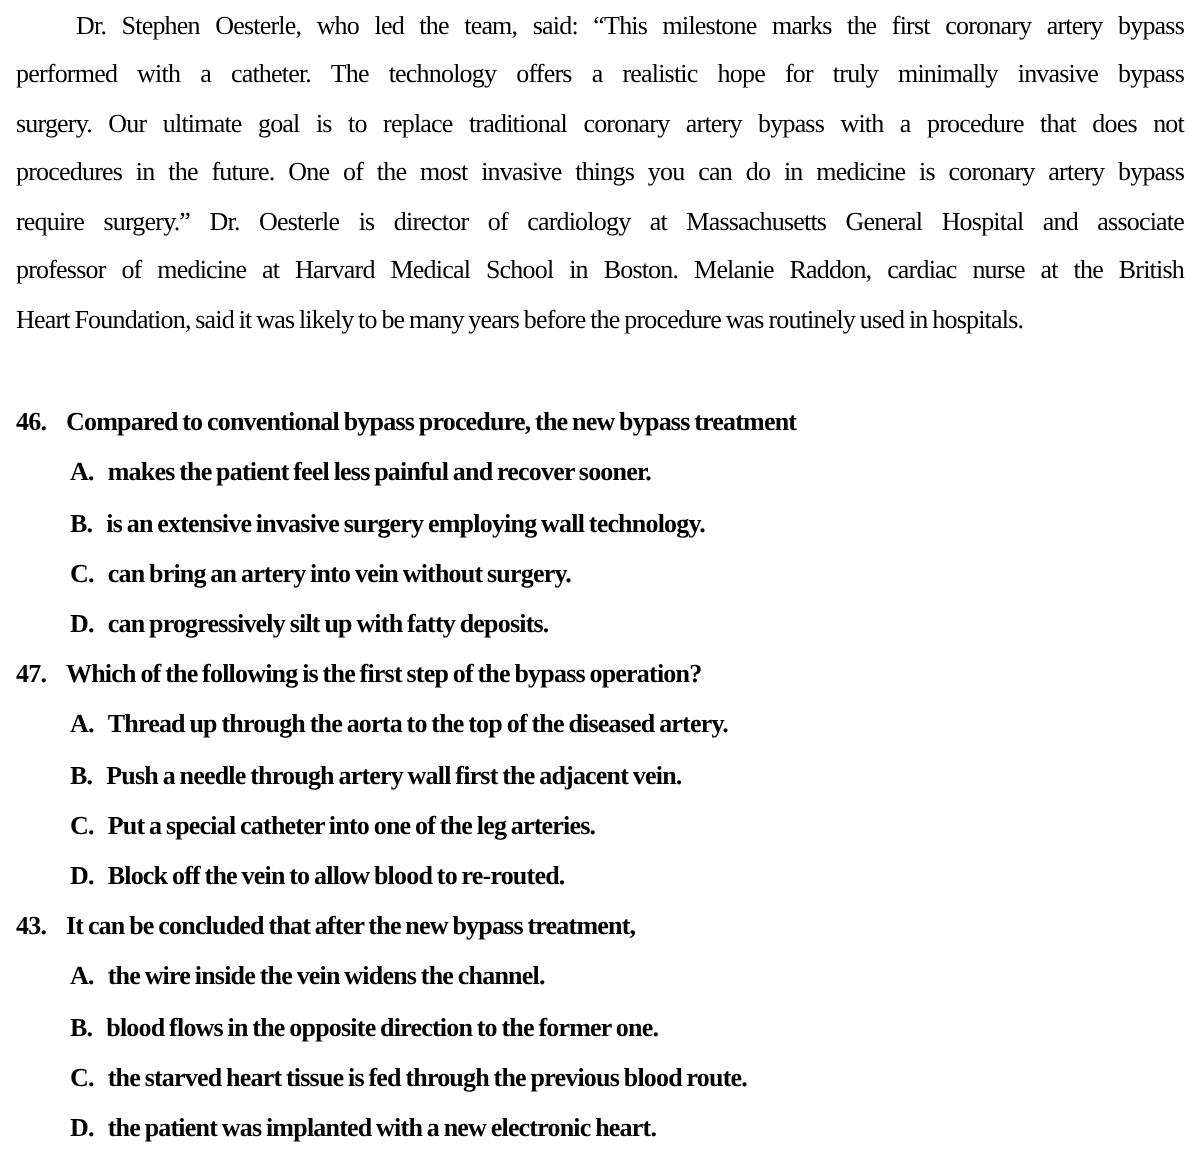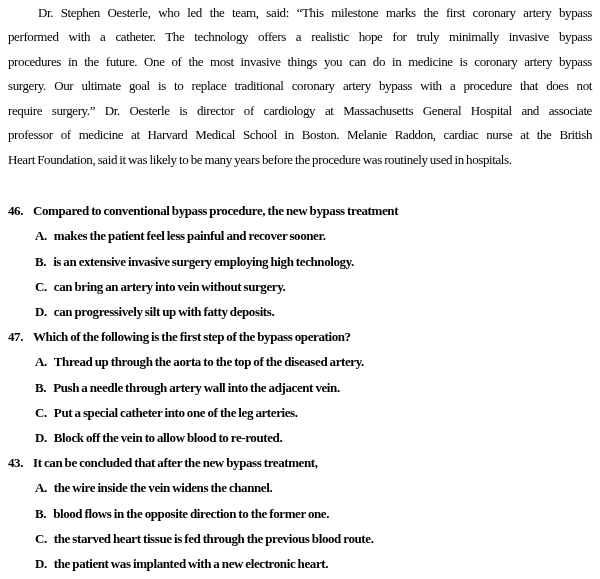--- a/index.html
+++ b/index.html
@@ -56,56 +56,56 @@
   }
 </style>
 </head>
 <body>
 
 <div class="page">
 
   <div class="passage">
     <div class="pline first">Dr. Stephen Oesterle, who led the team, said: “This milestone marks the first coronary artery bypass</div>
     <div class="pline">performed with a catheter. The technology offers a realistic hope for truly minimally invasive bypass</div>
+    <div class="pline">surgery. Our ultimate goal is to replace traditional coronary artery bypass with a procedure that does not</div>
     <div class="pline">procedures in the future. One of the most invasive things you can do in medicine is coronary artery bypass</div>
-    <div class="pline">surgery. Our ultimate goal is to replace traditional coronary artery bypass with a procedure that does not</div>
     <div class="pline">require surgery.” Dr. Oesterle is director of cardiology at Massachusetts General Hospital and associate</div>
     <div class="pline">professor of medicine at Harvard Medical School in Boston. Melanie Raddon, cardiac nurse at the British</div>
     <div class="pline last">Heart Foundation, said it was likely to be many years before the procedure was routinely used in hospitals.</div>
   </div>
 
   <div class="questions">
 
     <div class="question">
       <div class="qline stem">
         <span class="qnum">46.</span><span>Compared to conventional bypass procedure, the new bypass treatment</span>
       </div>
       <div class="qline opt">
         <span class="optlabel">A.</span><span>makes the patient feel less painful and recover sooner.</span>
       </div>
       <div class="qline opt">
-        <span class="optlabel">B.</span><span>is an extensive invasive surgery employing high technology.</span>
+        <span class="optlabel">B.</span><span>is an extensive invasive surgery employing wall technology.</span>
       </div>
       <div class="qline opt">
         <span class="optlabel">C.</span><span>can bring an artery into vein without surgery.</span>
       </div>
       <div class="qline opt">
         <span class="optlabel">D.</span><span>can progressively silt up with fatty deposits.</span>
       </div>
     </div>
 
     <div class="question">
       <div class="qline stem">
         <span class="qnum">47.</span><span>Which of the following is the first step of the bypass operation?</span>
       </div>
       <div class="qline opt">
         <span class="optlabel">A.</span><span>Thread up through the aorta to the top of the diseased artery.</span>
       </div>
       <div class="qline opt">
-        <span class="optlabel">B.</span><span>Push a needle through artery wall into the adjacent vein.</span>
+        <span class="optlabel">B.</span><span>Push a needle through artery wall first the adjacent vein.</span>
       </div>
       <div class="qline opt">
         <span class="optlabel">C.</span><span>Put a special catheter into one of the leg arteries.</span>
       </div>
       <div class="qline opt">
         <span class="optlabel">D.</span><span>Block off the vein to allow blood to re-routed.</span>
       </div>
     </div>
 
     <div class="question">

